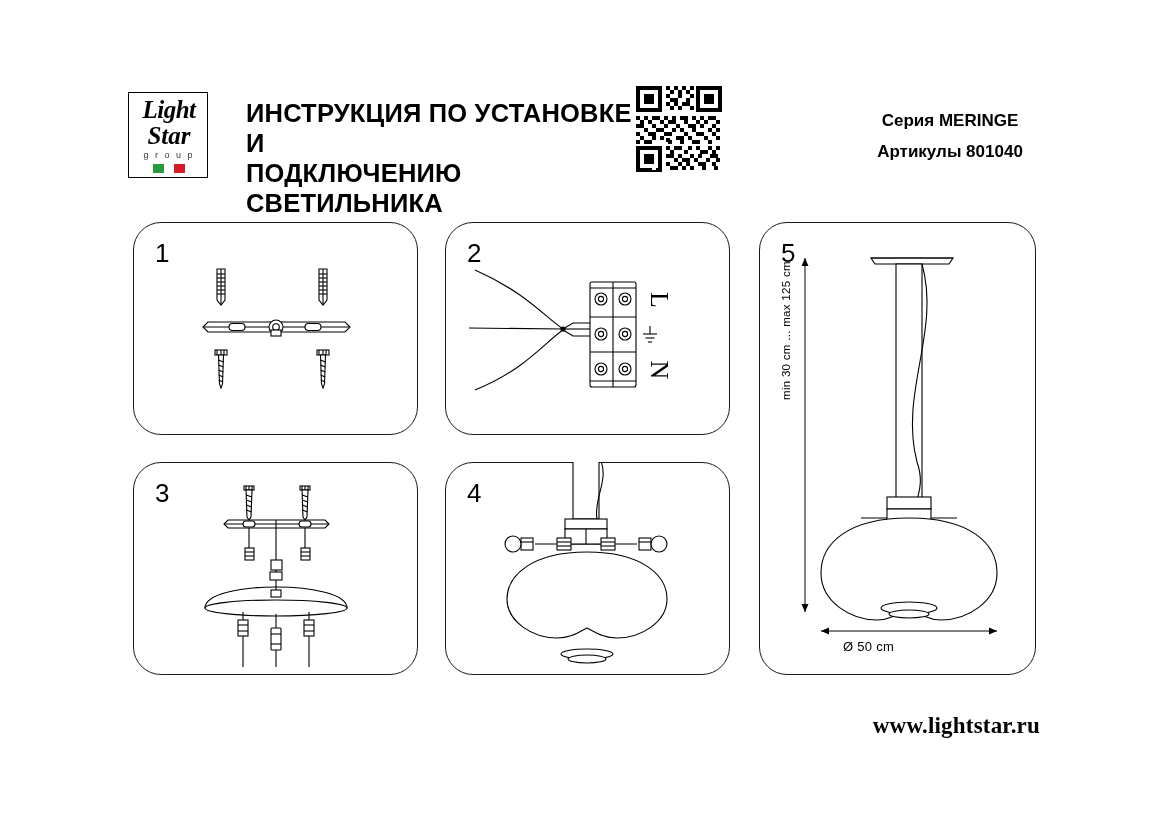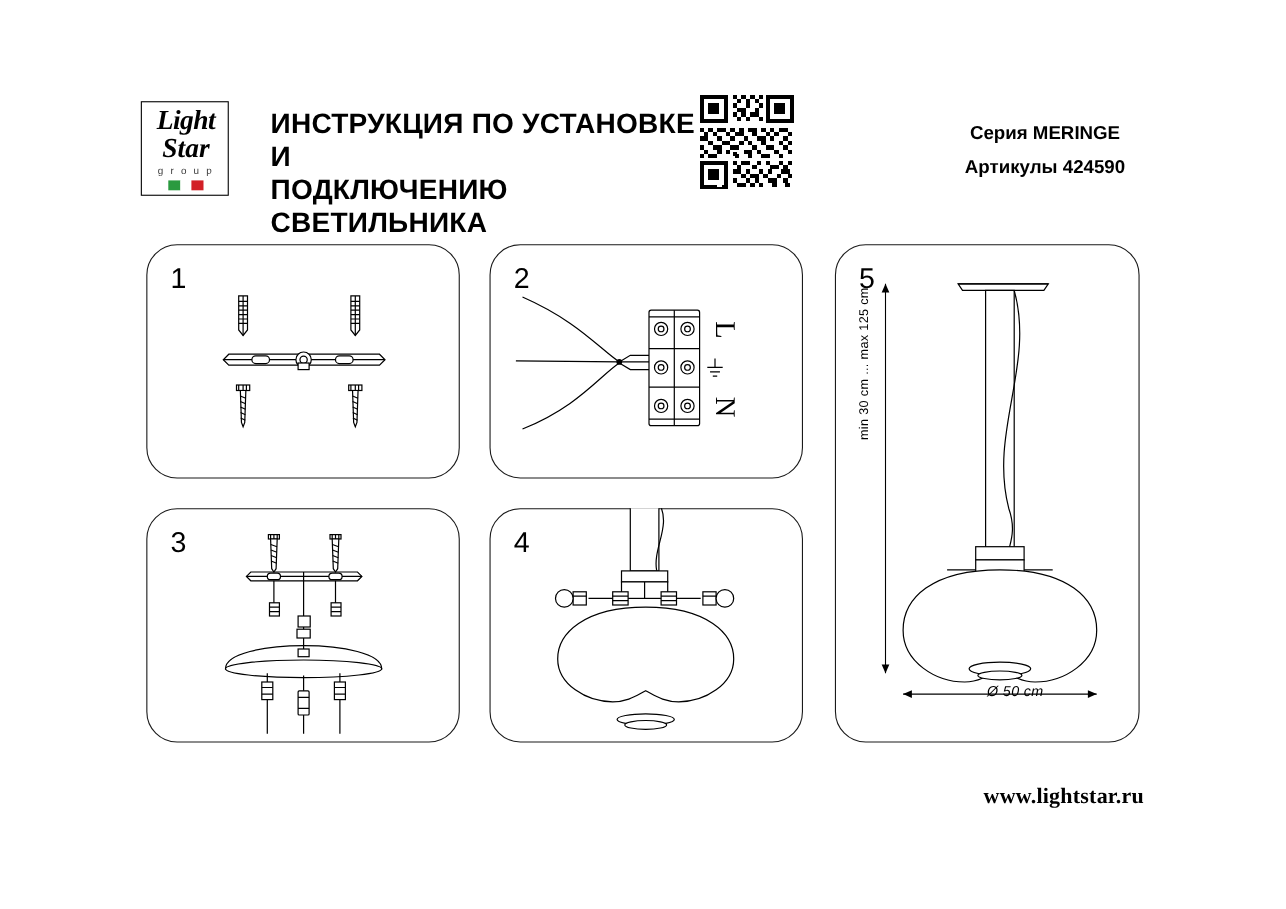--- a/index.html
+++ b/index.html
@@ -143,36 +143,34 @@
     left: 770px; top: 370px;
     width: 140px;
     font-size: 11.5px;
     letter-spacing: 0.3px;
     transform: rotate(-90deg);
     transform-origin: 20px 10px;
     white-space: nowrap;
   }
   #dim-horizontal {
     position: absolute;
-    left: 843px; top: 621px;
+    left: 843px; top: 639px;
     width: 160px;
-    text-align: center;
     font-size: 13px;
     letter-spacing: 0.3px;
-    font-style: italic;
   }
 
   
   #footer-url {
     position: absolute;
     left: 740px; top: 713px;
     width: 300px;
     text-align: right;
     font-family: "Liberation Serif", serif;
-    font-size: 20px;
+    font-size: 23px;
     font-weight: bold;
     letter-spacing: 0.2px;
   }
 </style>
 </head>
 <body>
 
 <div id="page">
 
   <div id="header">
@@ -309,21 +307,21 @@
         <rect x="27" y="40" width="2" height="2"></rect>
           <rect x="33" y="40" width="2" height="2"></rect>
         <rect x="39" y="40" width="2" height="2"></rect>
         <rect x="15" y="26" width="2" height="2"></rect>
         <rect x="8" y="40" width="2" height="2" fill="#fff"></rect>
       </g>
     </svg>
 
     <div id="header-right">
       <div>Серия MERINGE</div>
-      <div>Артикулы 424590</div>
+      <div>Артикулы 801040</div>
     </div>
   </div>
 
   <div class="panel" id="panel1"></div>
   <div class="panel-num" id="num1">1</div>
   <svg class="panel-svg" style="left:133px; top:222px;" width="285" height="213">
     <g stroke="#000" stroke-width="1.1" fill="none">
 
       <path d="M75 100 L212 100 L217 105 L212 110 L75 110 L70 105 Z" fill="#fff"></path>
       <line x1="70" y1="105" x2="217" y2="105"></line>

